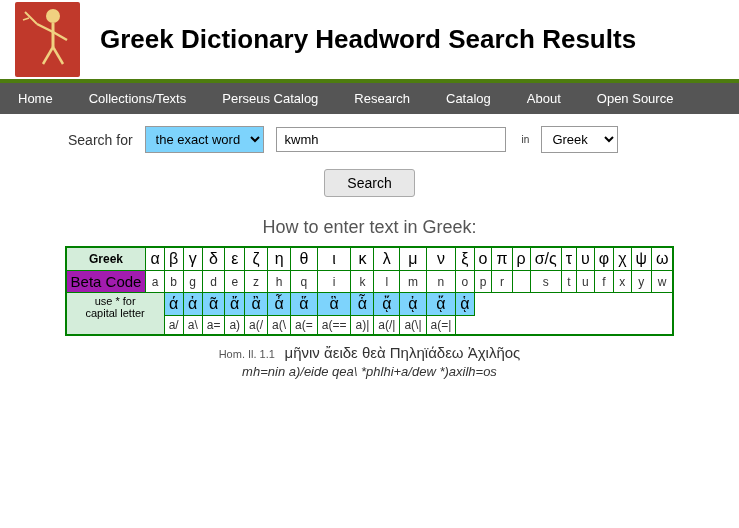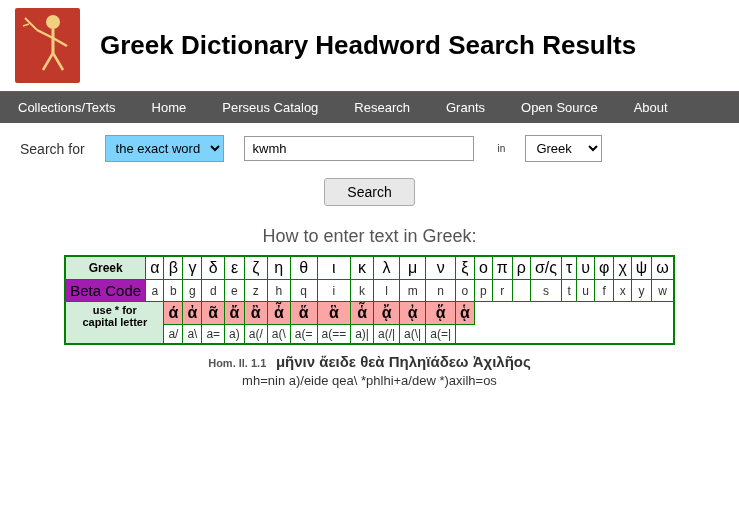--- a/index.html
+++ b/index.html
@@ -1,48 +1,48 @@
 <!DOCTYPE html>
 <html><head>
   <meta charset="utf-8">
   <style>
     * { margin: 0; padding: 0; box-sizing: border-box; }
     body { font-family: Arial, sans-serif; background: #fff; font-size: 14px; }
 
     
-    #header { display: flex; align-items: center; padding: 8px 15px; border-bottom: 1px solid #4d7c0f; text-align: center; }
+    #header { display: flex; align-items: center; padding: 2px 15px; border-bottom: 4px solid #4d7c0f; text-align: center; }
     #header-logo { width: 65px; height: 75px; margin-right: 20px; }
     #header-title { font-size: 26px; font-weight: bold; color: #000; }
 
     
     #nav { background: #555; display: flex; align-items: center; }
     .nav-item { color: #fff; padding: 8px 18px; font-size: 13px; cursor: pointer; text-decoration: none; }
 
     
-    #search-bar { display: flex; align-items: center; padding: 12px 20px; gap: 20px; }
+    #search-bar { display: flex; align-items: center; padding: 12px 20px; gap: 12px; margin-left: 48px; }
     #search-bar label { font-size: 14px; color: #333; }
     #search-type-select { padding: 4px 6px; border: 1px solid #999; font-size: 13px; background: #7dd3fc; }
     #search-input { padding: 4px 8px; border: 1px solid #999; font-size: 13px; width: 230px; }
     #search-in-label { font-size: 10px; color: #333; margin-left: 4px; }
     #language-select { padding: 4px 6px; border: 1px solid #999; font-size: 13px; background: #fff; }
 
     
     #search-button-row { display: flex; justify-content: center; padding: 4px 0 10px 0; }
     #search-button { padding: 5px 22px; background: #e8e8e8; border: 1px solid #aaa; font-size: 14px; cursor: pointer; border-radius: 3px; }
 
     
     #main-content { padding: 10px 20px; text-align: center; }
     #how-to-title { font-size: 18px; color: #555; margin-bottom: 8px; }
 
     
     #greek-table { margin: 0 auto; border-collapse: collapse; border: 2px solid green; font-size: 13px; }
     #greek-table td, #greek-table th { border: 1px solid green; padding: 2px 4px; text-align: center; }
     .row-greek { background: #fff; }
     .row-beta { background: #fff; }
-    .row-alpha { background: #fca5a5; font-weight: bold; }
+    .row-alpha { background: #7dd3fc; }
     .row-alpha-codes { background: #fff; }
 
     .greek-label { background: #d4edda; font-weight: bold; font-size: 12px; }
     .beta-label { background: #a21caf; font-size: 15px; }
     .use-star { background: #d4edda; font-size: 11px; vertical-align: middle; }
 
     .alpha-cell { font-size: 16px; }
     .code-cell { font-size: 12px; color: #333; }
 
     
@@ -71,27 +71,27 @@
       <line x1="38" y1="45" x2="48" y2="62" stroke="#f0d080" stroke-width="2.5"></line>
 
       <line x1="22" y1="22" x2="10" y2="10" stroke="#f0d080" stroke-width="2"></line>
       <line x1="14" y1="16" x2="8" y2="18" stroke="#f0d080" stroke-width="1.5"></line>
     </svg>
   </div>
   <h1 id="header-title">Greek Dictionary Headword Search Results</h1>
 </div>
 
 <nav id="nav">
+  <a class="nav-item">Home</a>
   <a class="nav-item">Collections/Texts</a>
-  <a class="nav-item">Home</a>
   <a class="nav-item">Perseus Catalog</a>
   <a class="nav-item">Research</a>
-  <a class="nav-item">Grants</a>
+  <a class="nav-item">Catalog</a>
+  <a class="nav-item">About</a>
   <a class="nav-item">Open Source</a>
-  <a class="nav-item">About</a>
 </nav>
 
 <div id="search-bar">
   <label>Search for</label>
   <select id="search-type-select">
     <option>the exact word</option>
     <option>all words</option>
     <option>any word</option>
     <option>the phrase</option>
   </select>
@@ -196,20 +196,20 @@
       <td class="code-cell">a(=</td>
       <td class="code-cell">a(==</td>
       <td class="code-cell">a)|</td>
       <td class="code-cell">a(/|</td>
       <td class="code-cell">a(\|</td>
       <td class="code-cell">a(=|</td>
     </tr>
   </tbody>
     </table>
 
-  <div id="example-line" style="margin-top:8px; font-size:13px;font-weight:bold;">
+  <div id="example-line" style="margin-top:8px; font-size:13px;">
     <span style="font-size:11px; color:#555;">Hom. Il. 1.1</span>
     <span style="font-size:15px; margin-left:6px;">μῆνιν ἄειδε θεὰ Πηληϊάδεω Ἀχιλῆος</span>
   </div>
   <div id="example-beta-row" style="margin-top:2px;">
-    <span style="font-size:13px; color:#333;">mh=nin a)/eide qea\ *phlhi+a/dew *)axilh=os</span>
+    <span style="font-size:13px; color:#333;font-style:italic;">mh=nin a)/eide qea\ *phlhi+a/dew *)axilh=os</span>
   </div>
 </div>
 
 </body></html>

